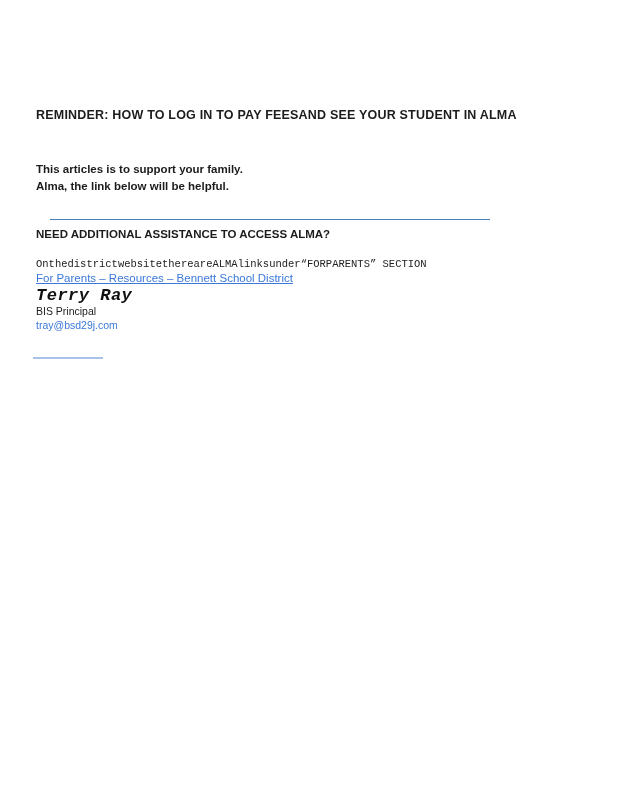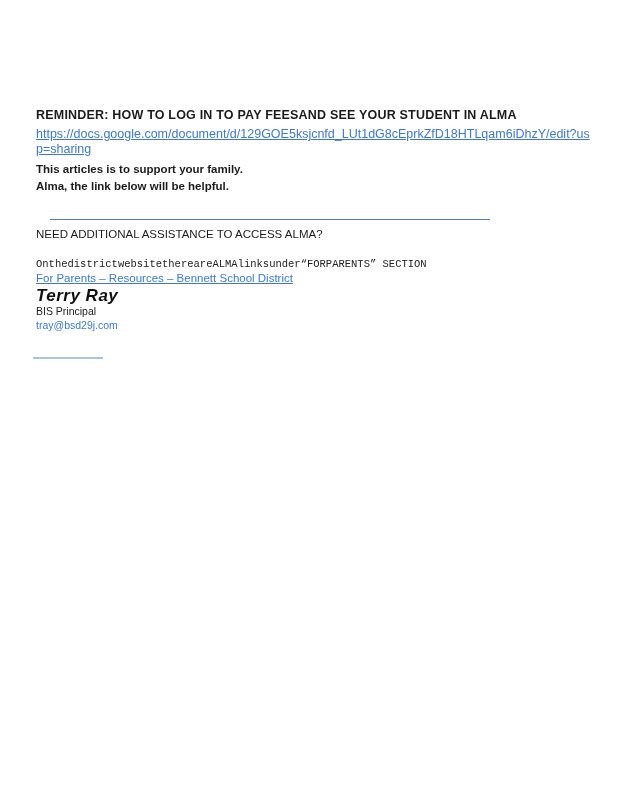--- a/index.html
+++ b/index.html
@@ -65,42 +65,42 @@
   }
   .divider-long {
     left: 50px; top: 219px;
     width: 440px;
     height: 0;
     border-top: 1.5px solid #4a7ebb;
   }
   .assistance-heading {
     left: 36px; top: 228px;
     font-size: 11.5px;
-    font-weight: normal;
+    font-weight: bold;
     color: #1c1c1c;
   }
   .district-line {
     left: 36px; top: 258px;
     font-size: 10.5px;
     color: #222222;
     white-space: nowrap;
     font-family: Liberation Mono, monospace;
   }
   .parents-link {
     left: 36px; top: 272px;
     font-size: 11.5px;
     font-weight: normal;
     color: #3b78d8;
     text-decoration: underline;
     white-space: nowrap;
     cursor: pointer;
   }
   .sig-name {
     left: 36px; top: 286px;
-    font-family: Liberation Sans, sans-serif;
+    font-family: Liberation Mono, monospace;
     font-style: italic;
     font-weight: bold;
     font-size: 17px;
     color: #111111;
     letter-spacing: 0.5px;
   }
   .sig-title {
     left: 36px; top: 305px;
     font-size: 10.5px;
     color: #1c1c1c;
@@ -118,21 +118,20 @@
     border-top: 2px solid #a8c2e8;
   }
 </style>
 </head>
 <body>
 
 <div class="page">
 
   <div class="abs title">REMINDER: HOW TO LOG IN TO PAY FEESAND SEE YOUR STUDENT IN ALMA</div>
 
-  <a class="abs docs-link">https://docs.google.com/document/d/129GOE5ksjcnfd_LUt1dG8cEprkZfD18HTLqam6iDhzY/edit?usp=sharing</a>
 
   <div class="abs support-line">This articles is to support your family.</div>
 
   <div class="abs alma-line">Alma, the link below will be helpful.</div>
 
 
 
   <div class="abs divider-long"></div>
 
   <div class="abs assistance-heading">NEED ADDITIONAL ASSISTANCE TO ACCESS ALMA?</div>

